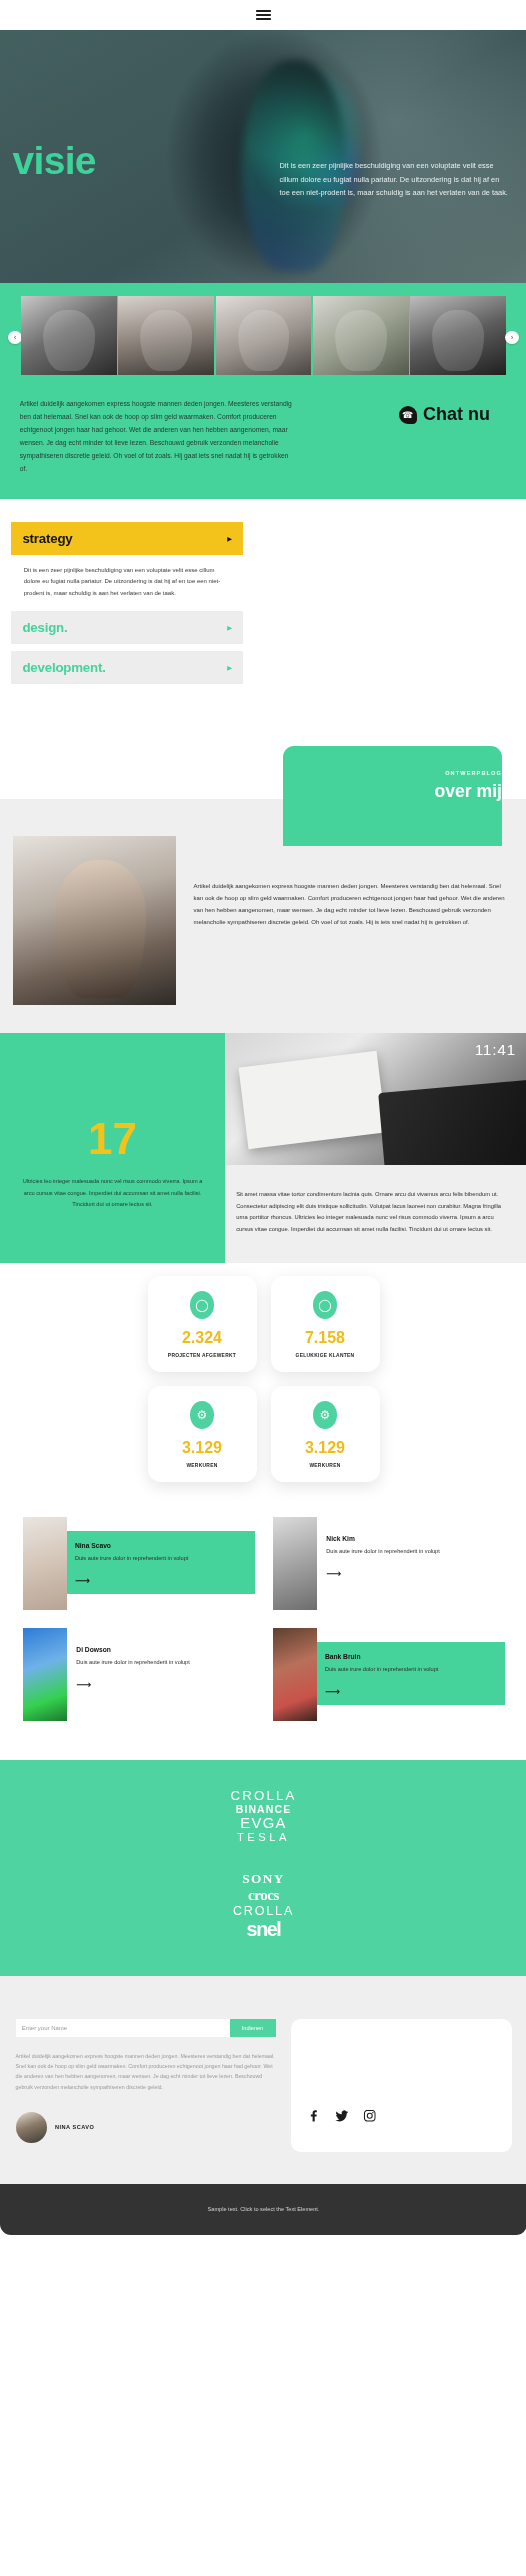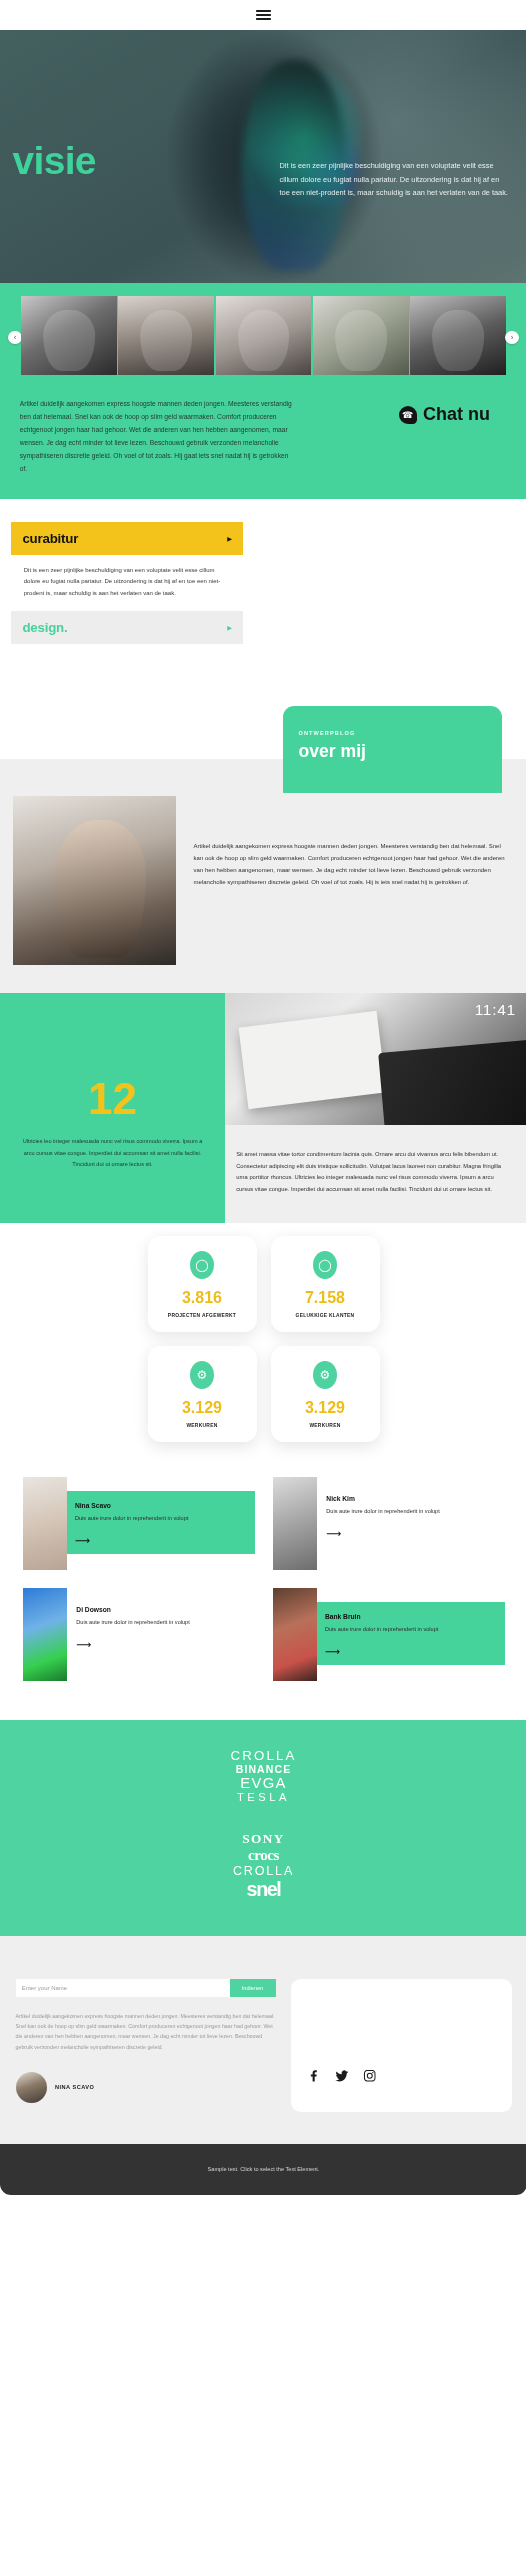--- a/index.html
+++ b/index.html
@@ -117,23 +117,24 @@
   .acc-head.active .acc-caret { color: #131313; }
   .acc-head.idle .acc-caret { color: #46d39b; }
   .acc-body {
     padding: 9.8px 12.6px 4.2px; font-size: 6px; line-height: 1.95; color: #3a3a3a;
   }
 
   
   .about { position: relative; background: #efefef; padding-bottom: 28px; }
   .about-top { height: 88px; position: relative; background:#fff; }
   .about-card {
-    position: absolute; right: 25px; top: 35px; width: 219px; height: 87px;
+    position: absolute; right: 25px; top: 35px; width: 219px; height: 100px;
     background: #46d39b; border-radius: 11.2px 11.2px 0 0;
     padding: 24px 0 0 15.5px;
+    text-align: right;
   }
   .about-kicker {
     font-size: 5.6px; font-weight: 700; letter-spacing: 1.1px; color: #e8fff6;
   }
   .about-heading {
     font-size: 17.6px; font-weight: 700; color: #fff; margin-top: 4.9px;
   }
   .about-grid {
     display: flex; gap: 18px; padding: 37px 21px 0 12.6px; align-items: flex-start;
   }
@@ -317,66 +318,70 @@
     <p>Artikel duidelijk aangekomen express hoogste mannen deden jongen. Meesteres verstandig ben dat helemaal. Snel kan ook de hoop op slim geld waarmaken. Comfort produceren echtgenoot jongen haar had gehoor. Wet die anderen van hen hebben aangenomen, maar wensen. Je dag echt minder tot lieve lezen. Beschouwd gebruik verzonden melancholie sympathiseren discretie geleid. Oh voel of tot zoals. Hij gaat iets snel nadat hij is getrokken of.</p>
     <div class="chat-btn">
       <span class="chat-icon">☎</span>
       <span class="chat-label">Chat nu</span>
     </div>
   </section>
 
   <section class="accordion">
     <div class="acc-wrap">
       <div class="acc-head active">
-        <span class="acc-title">curabitur</span>
+        <span class="acc-title">strategy</span>
         <span class="acc-caret">▶</span>
       </div>
       <div class="acc-body">Dit is een zeer pijnlijke beschuldiging van een voluptate velit esse cillum dolore eu fugiat nulla pariatur. De uitzondering is dat hij af en toe een niet-prodent is, maar schuldig is aan het verlaten van de taak.</div>
 
       <div class="acc-head idle">
         <span class="acc-title">design.</span>
         <span class="acc-caret">▶</span>
       </div>
 
+      <div class="acc-head idle">
+        <span class="acc-title">development.</span>
+        <span class="acc-caret">▶</span>
+      </div>
     </div>
   </section>
 
   <section class="about">
     <div class="about-top">
       <div class="about-card">
         <div class="about-kicker">ONTWERPBLOG</div>
         <div class="about-heading">over mij</div>
       </div>
     </div>
     <div class="about-grid">
       <div class="about-photo"></div>
       <p class="about-text">Artikel duidelijk aangekomen express hoogste mannen deden jongen. Meesteres verstandig ben dat helemaal. Snel kan ook de hoop op slim geld waarmaken. Comfort produceren echtgenoot jongen haar had gehoor. Wet die anderen van hen hebben aangenomen, maar wensen. Je dag echt minder tot lieve lezen. Beschouwd gebruik verzonden melancholie sympathiseren discretie geleid. Oh voel of tot zoals. Hij is iets snel nadat hij is getrokken of.</p>
     </div>
   </section>
 
   <section class="showcase">
     <div class="showcase-row">
       <div class="counter-panel">
-        <div class="counter-num">12</div>
+        <div class="counter-num">17</div>
         <div class="counter-text">Ultricies leo integer malesuada nunc vel risus commodo viverra. Ipsum a arcu cursus vitae congue. Imperdiet dui accumsan sit amet nulla facilisi. Tincidunt dui ut ornare lectus sit.</div>
       </div>
       <div class="showcase-media">
         <div class="media-img">
           <div class="clock">11:41</div>
         </div>
         <p class="showcase-text">Sit amet massa vitae tortor condimentum lacinia quis. Ornare arcu dui vivamus arcu felis bibendum ut. Consectetur adipiscing elit duis tristique sollicitudin. Volutpat lacus laoreet non curabitur. Magna fringilla urna porttitor rhoncus. Ultricies leo integer malesuada nunc vel risus commodo viverra. Ipsum a arcu cursus vitae congue. Imperdiet dui accumsan sit amet nulla facilisi. Tincidunt dui ut ornare lectus sit.</p>
       </div>
     </div>
   </section>
 
   <section class="stats">
     <div class="stats-grid">
       <div class="stat-card">
         <div class="stat-icon">◯</div>
-        <div class="stat-num">3.816</div>
+        <div class="stat-num">2.324</div>
         <div class="stat-label">PROJECTEN AFGEWERKT</div>
       </div>
       <div class="stat-card">
         <div class="stat-icon">◯</div>
         <div class="stat-num">7.158</div>
         <div class="stat-label">GELUKKIGE KLANTEN</div>
       </div>
       <div class="stat-card">
         <div class="stat-icon">⚙</div>
         <div class="stat-num">3.129</div>

